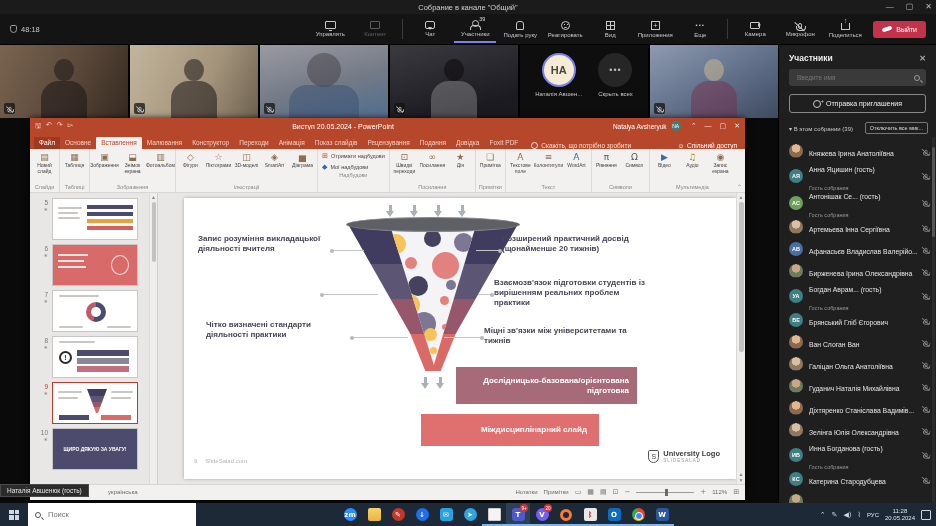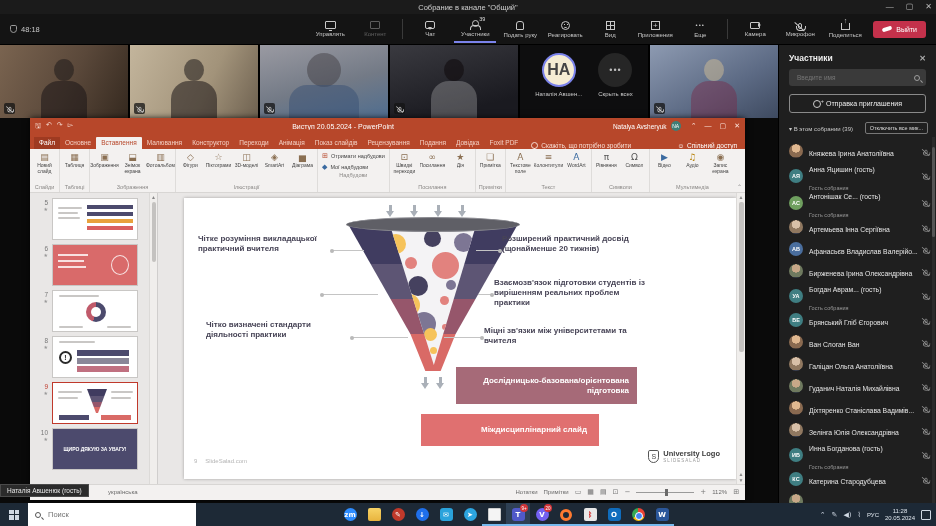--- a/index.html
+++ b/index.html
@@ -64,21 +64,21 @@
   .t4{background:linear-gradient(165deg,#3a3a40 0%,#1a1a20 80%)}
   .t5{background:#0e0e0f}
   .t6{background:linear-gradient(150deg,#8d9ab1 0%,#5c6a84 60%,#3e4a60 100%)}
   .phead{position:absolute;left:50%;top:14px;transform:translateX(-50%);width:20px;height:22px;border-radius:50%;background:rgba(30,25,25,.55)}
   .pbody{position:absolute;left:50%;top:36px;transform:translateX(-50%);width:46px;height:40px;border-radius:18px 18px 0 0;background:rgba(25,20,22,.55)}
   .micchip{position:absolute;left:4px;bottom:4px;width:11px;height:11px;background:rgba(20,20,20,.75);border-radius:2px;display:flex;align-items:center;justify-content:center}
   .micchip .ic{transform:scale(.7);color:#ddd}
   .avwrap{position:absolute;inset:0;display:flex;align-items:flex-start;justify-content:center;gap:16px;padding-top:8px}
   .avcol{display:flex;flex-direction:column;align-items:center;gap:4px}
   .ha{width:34px;height:34px;border-radius:50%;background:#f5ecd3;border:2px solid #7b83eb;color:#454545;
-    display:flex;align-items:center;justify-content:center;font-size:16px;font-weight:bold}
+    display:flex;align-items:center;justify-content:center;font-size:11px;font-weight:bold}
   .dotcircle{width:34px;height:34px;border-radius:50%;background:#262626;color:#bbb;display:flex;align-items:center;justify-content:center;font-size:9px;letter-spacing:1px}
   .avname{font-size:6px;color:#ccc;max-width:60px;white-space:nowrap;overflow:hidden;text-overflow:ellipsis}
 
   
   .main{position:absolute;top:118px;left:0;width:778px;height:385px;background:#0a0a0a}
   .ppt{position:absolute;left:30px;top:0;width:715px;height:382px;background:#f3f1f0;box-shadow:0 0 6px rgba(0,0,0,.8)}
   .ppt-title{height:16px;background:#b7472a;color:#fff;display:flex;align-items:center;font-size:6.5px;padding:0 5px;gap:6px}
   .qat{display:flex;gap:5px;color:#f4d9cf;font-size:7px}
   .ptitle-text{flex:1;text-align:center;font-size:7px;color:#fff;white-space:nowrap;overflow:hidden}
   .puser{display:flex;align-items:center;gap:4px;font-size:6.5px}
@@ -693,29 +693,29 @@
                 <div class="bub bn2" style="left:68px;top:121px;width:11px;height:11px"></div>
                 <div class="bub by" style="left:82px;top:123px;width:7px;height:7px"></div>
                 <div class="bub bs" style="left:74px;top:134px;width:7px;height:7px"></div>
               </div>
               <div class="rim"></div>
             </div>
 
             <div class="darr" style="left:237px;top:179px"></div>
             <div class="darr" style="left:252px;top:179px"></div>
 
-            <div class="ltext" style="left:14px;top:36px;width:132px">Чітке розуміння викладацької практичний вчителя</div>
+            <div class="ltext" style="left:14px;top:36px;width:132px">Запис розуміння викладацької діяльності вчителя</div>
             <div class="ltext" style="left:22px;top:122px;width:142px">Чітко визначені стандарти діяльності практики</div>
             <div class="conn dl" style="left:148px;top:52px;width:32px"></div>
             <div class="conn dl" style="left:138px;top:96px;width:56px"></div>
             <div class="conn dl" style="left:168px;top:139px;width:56px"></div>
 
             <div class="rtext" style="left:318px;top:36px;width:152px">Розширений практичний досвід (щонайменше 20 тижнів)</div>
             <div class="rtext" style="left:310px;top:80px;width:162px">Взаємозв'язок підготовки студентів із вирішенням реальних проблем практики</div>
-            <div class="rtext" style="left:300px;top:128px;width:152px">Міцні зв'язки між університетами та вчителя</div>
+            <div class="rtext" style="left:300px;top:128px;width:152px">Міцні зв'язки між університетами та тижнів</div>
             <div class="conn dr" style="left:292px;top:52px;width:24px"></div>
             <div class="conn dr" style="left:294px;top:96px;width:14px"></div>
             <div class="conn dr" style="left:260px;top:139px;width:38px"></div>
 
             <div class="sbox bx1">Дослідницько-базована/орієнтована підготовка</div>
             <div class="sbox bx3">Міждисциплінарний слайд</div>
 
             <div class="sfoot">
               <span>9</span>
               <span>SlideSalad.com</span>

